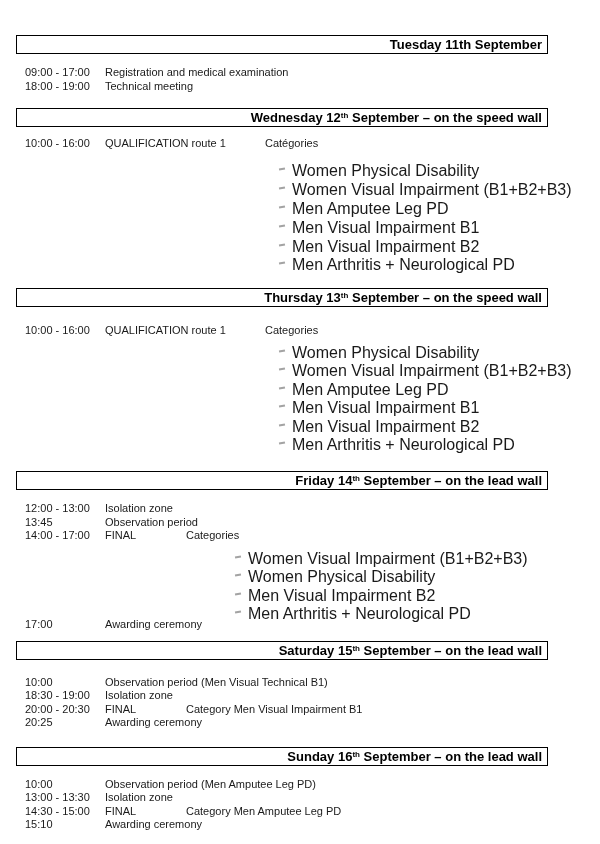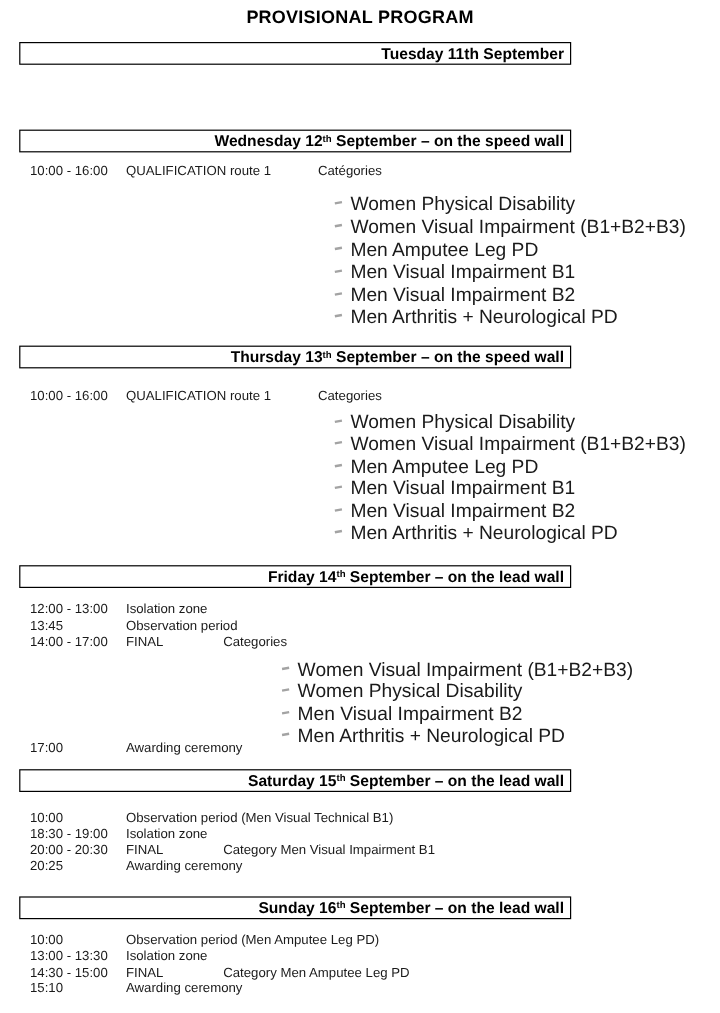--- a/index.html
+++ b/index.html
@@ -11,21 +11,21 @@
     color:#1a1a1a;
     overflow:hidden;
   }
   .title{
     position:absolute;top:6px;left:0;right:0;
     margin:0;text-align:center;
     font-size:15px;font-weight:bold;color:#000;
     letter-spacing:0.2px;
   }
   .bar{
-    position:absolute;left:16px;width:460px;height:19px;
+    position:absolute;left:16px;width:532px;height:19px;
     border:1px solid #000;box-sizing:border-box;
     text-align:right;padding-right:5px;
     font-size:13px;font-weight:bold;color:#000;
     line-height:17px;white-space:nowrap;
   }
   .bar sup{font-size:8px;line-height:0;vertical-align:4px;}
   .row{position:absolute;left:0;width:600px;height:14px;font-size:11px;white-space:nowrap;}
   .time{position:absolute;left:25px;}
   .desc{position:absolute;left:105px;}
   .cat{position:absolute;left:186px;}
@@ -39,24 +39,31 @@
     content:"";position:absolute;left:-13px;top:6px;
     width:6px;height:2px;background:#a3a3a3;
     transform:rotate(-10deg);
   }
 </style>
 </head>
 <body>
 
 <div class="page">
 
-  <h1 class="title">PROVISIONAL PROGRAM</h1>
 
   <div class="bar" style="top:35px">
     <span>Tuesday 11th September</span><sup></sup><span></span>
+  </div>
+  <div class="row" style="top:66px">
+    <span class="time">09:00 - 17:00</span>
+    <span class="desc">Registration and medical examination</span>
+  </div>
+  <div class="row" style="top:80px">
+    <span class="time">18:00 - 19:00</span>
+    <span class="desc">Technical meeting</span>
   </div>
 
   <div class="bar" style="top:108px">
     <span>Wednesday 12</span><sup>th</sup><span> September – on the speed wall</span>
   </div>
   <div class="row" style="top:137px">
     <span class="time">10:00 - 16:00</span>
     <span class="desc">QUALIFICATION route 1</span>
     <span class="cat-wide">Catégories</span>
   </div>

